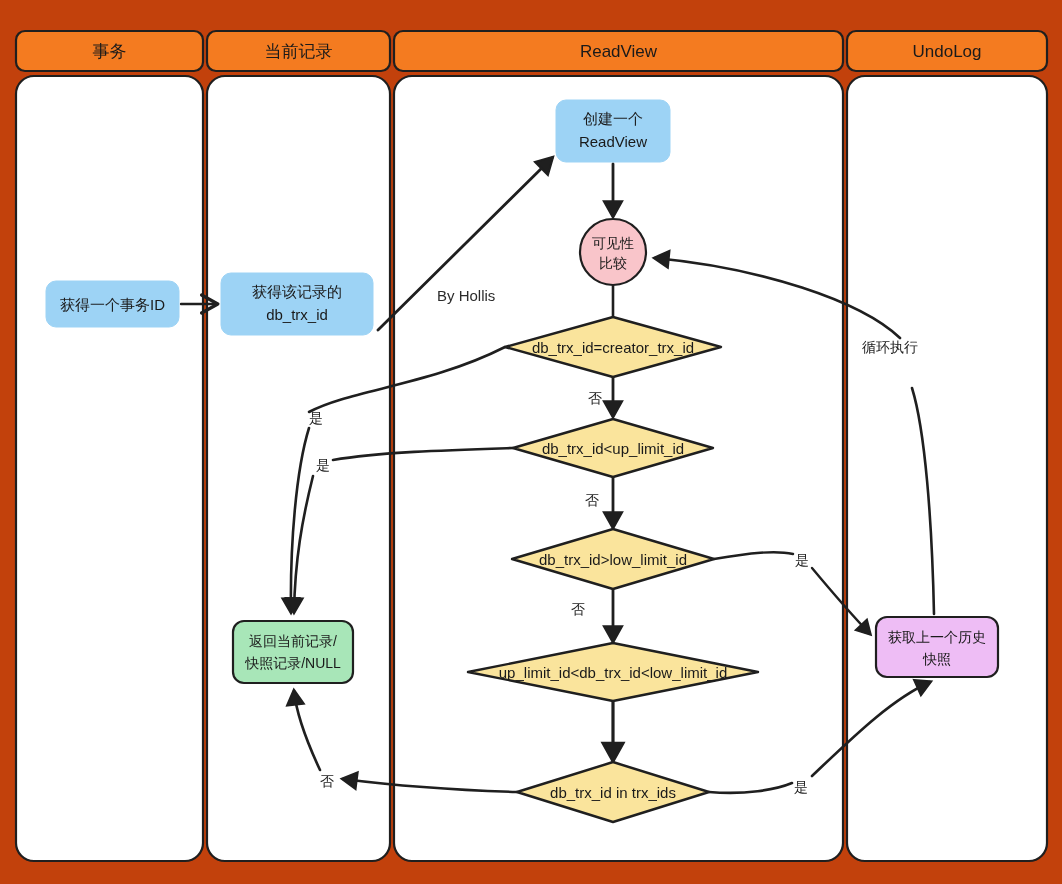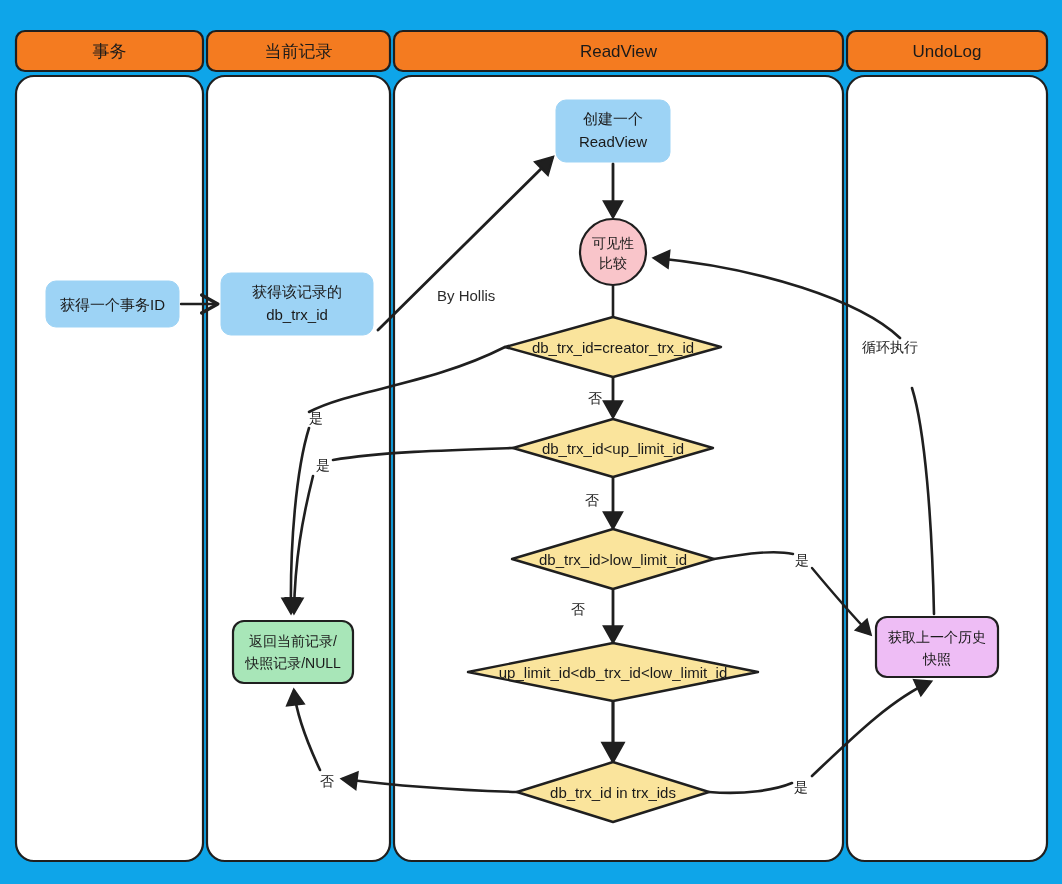--- a/index.html
+++ b/index.html
@@ -7,21 +7,21 @@
     padding: 0;
     background: #ffffff;
   }
   body {
     font-family: "Liberation Sans", sans-serif;
   }
   #canvas {
     position: relative;
     width: 1062px;
     height: 884px;
-    background: #0ea5e9;
+    background: #c2410c;
     overflow: hidden;
   }
   #diagram-svg {
     position: absolute;
     left: 0;
     top: 0;
     width: 1062px;
     height: 884px;
   }
   .lane-header-text {

